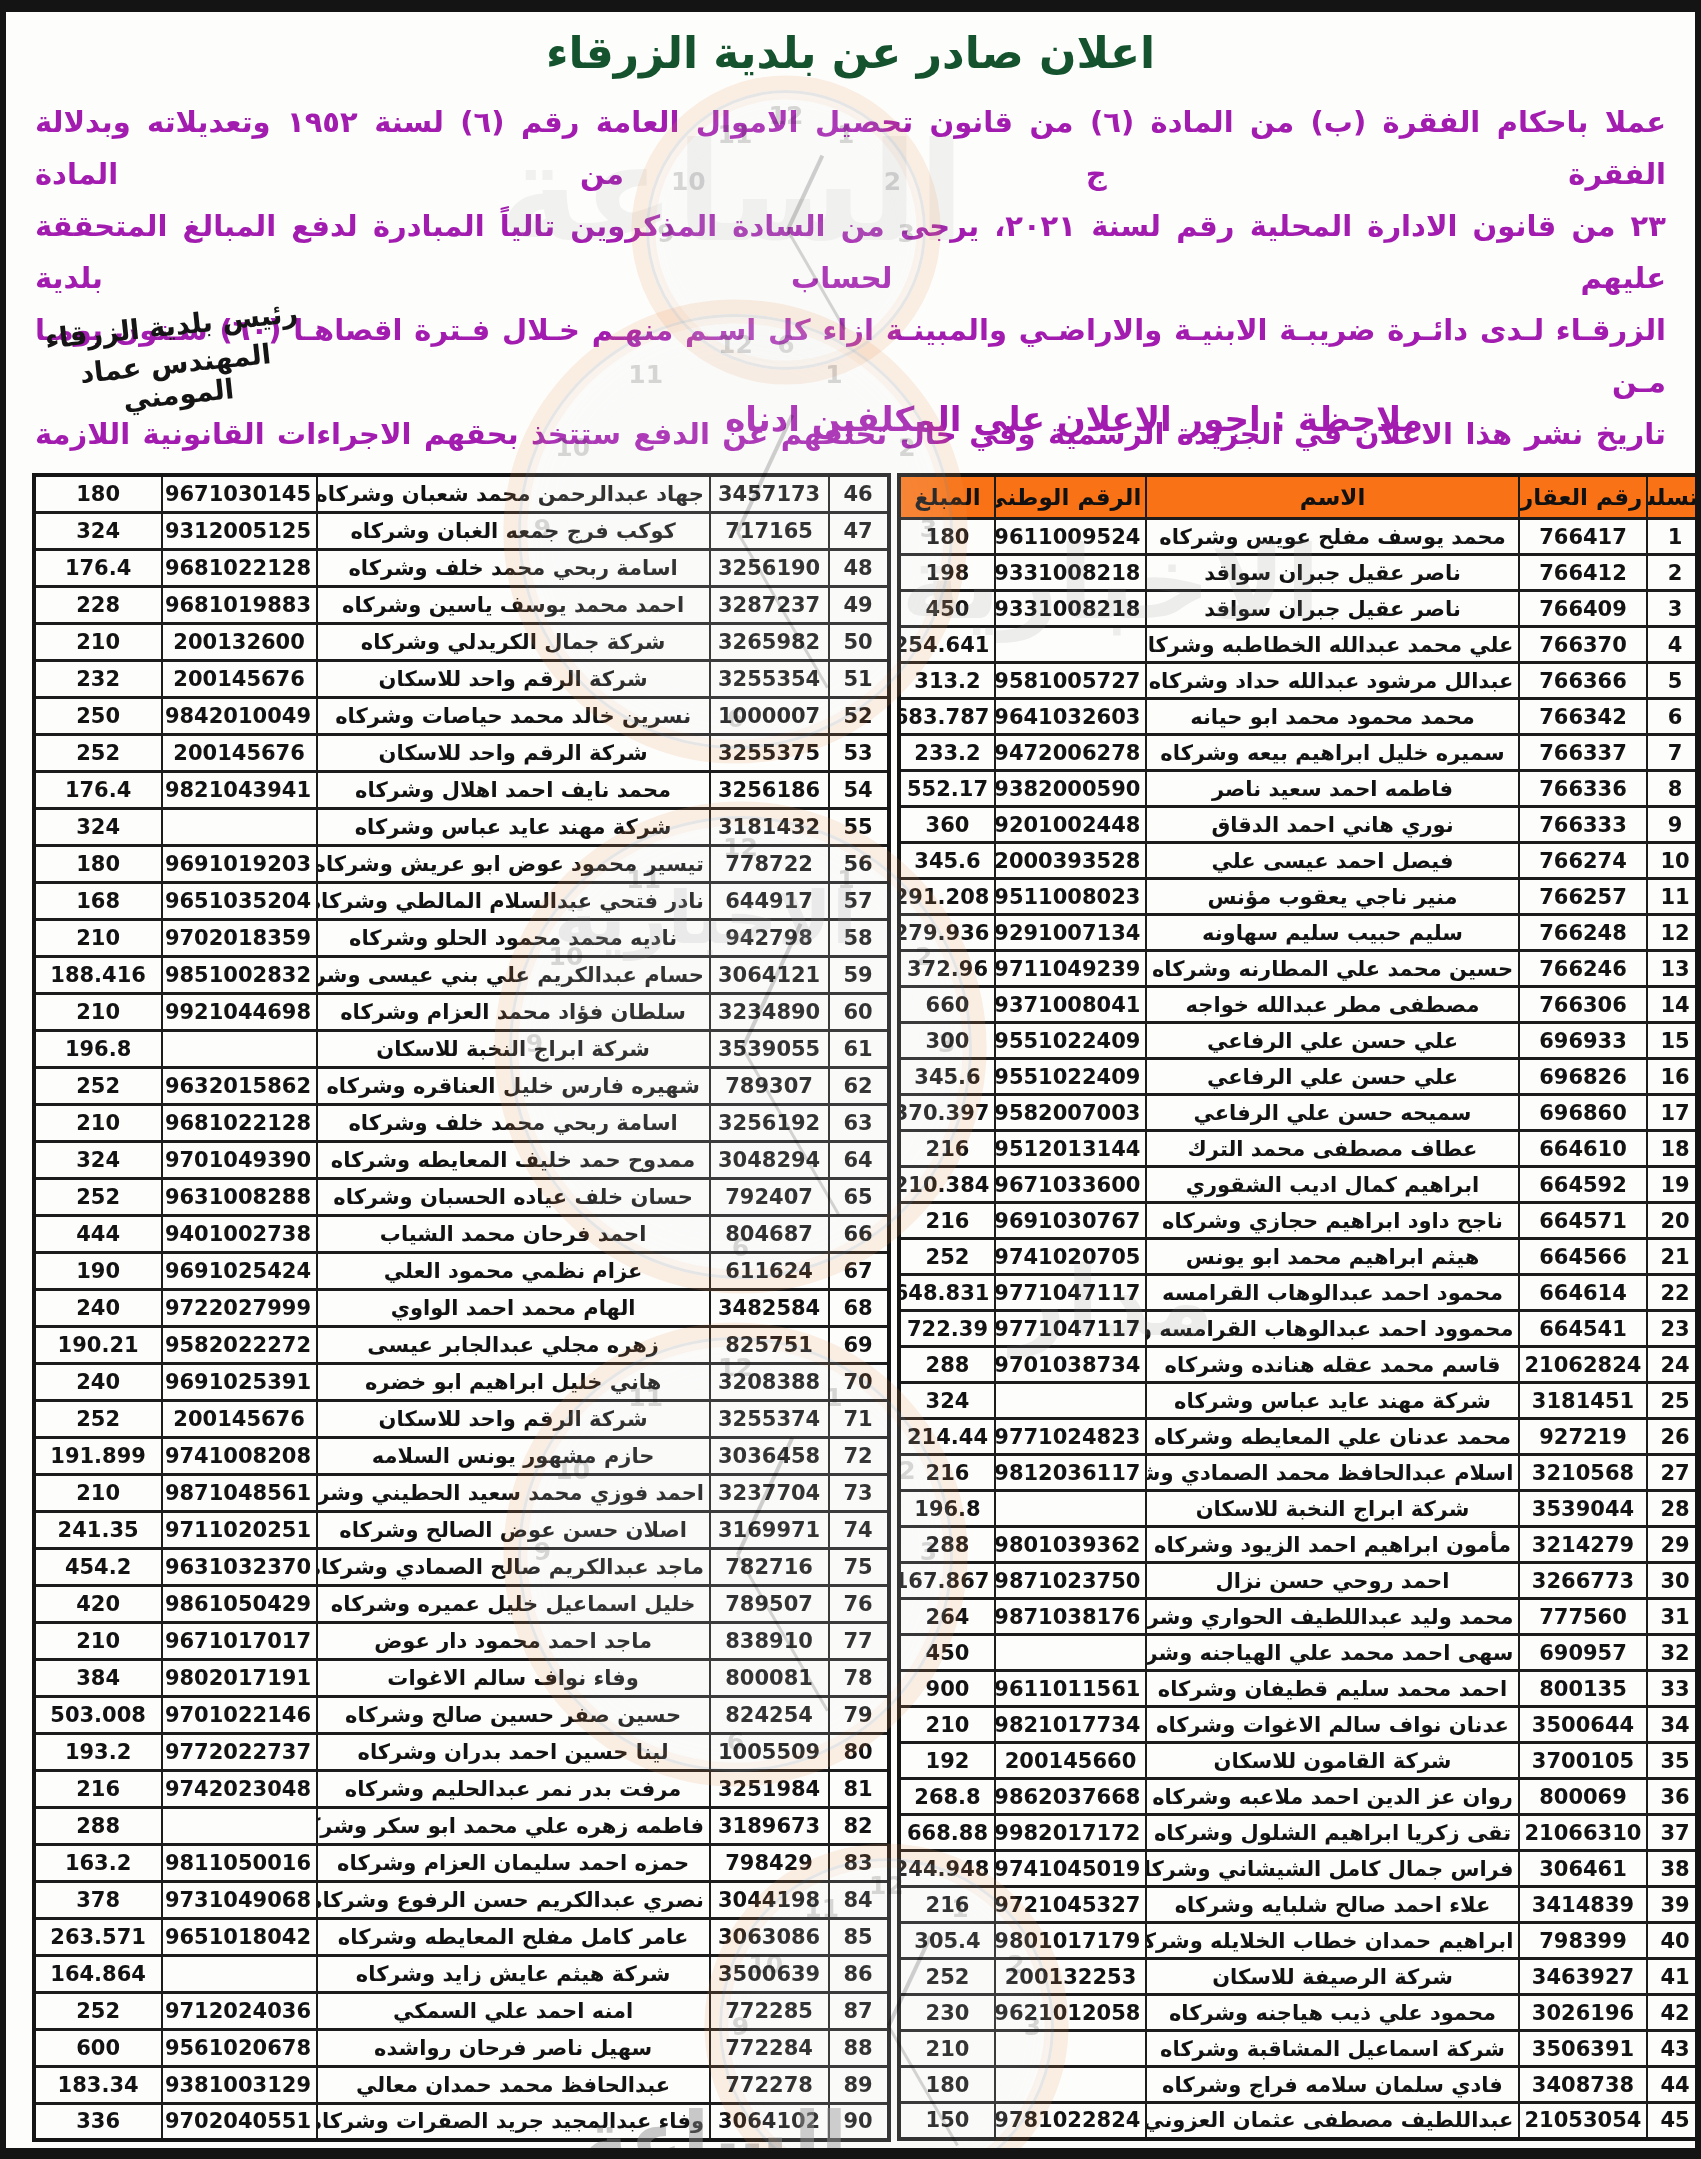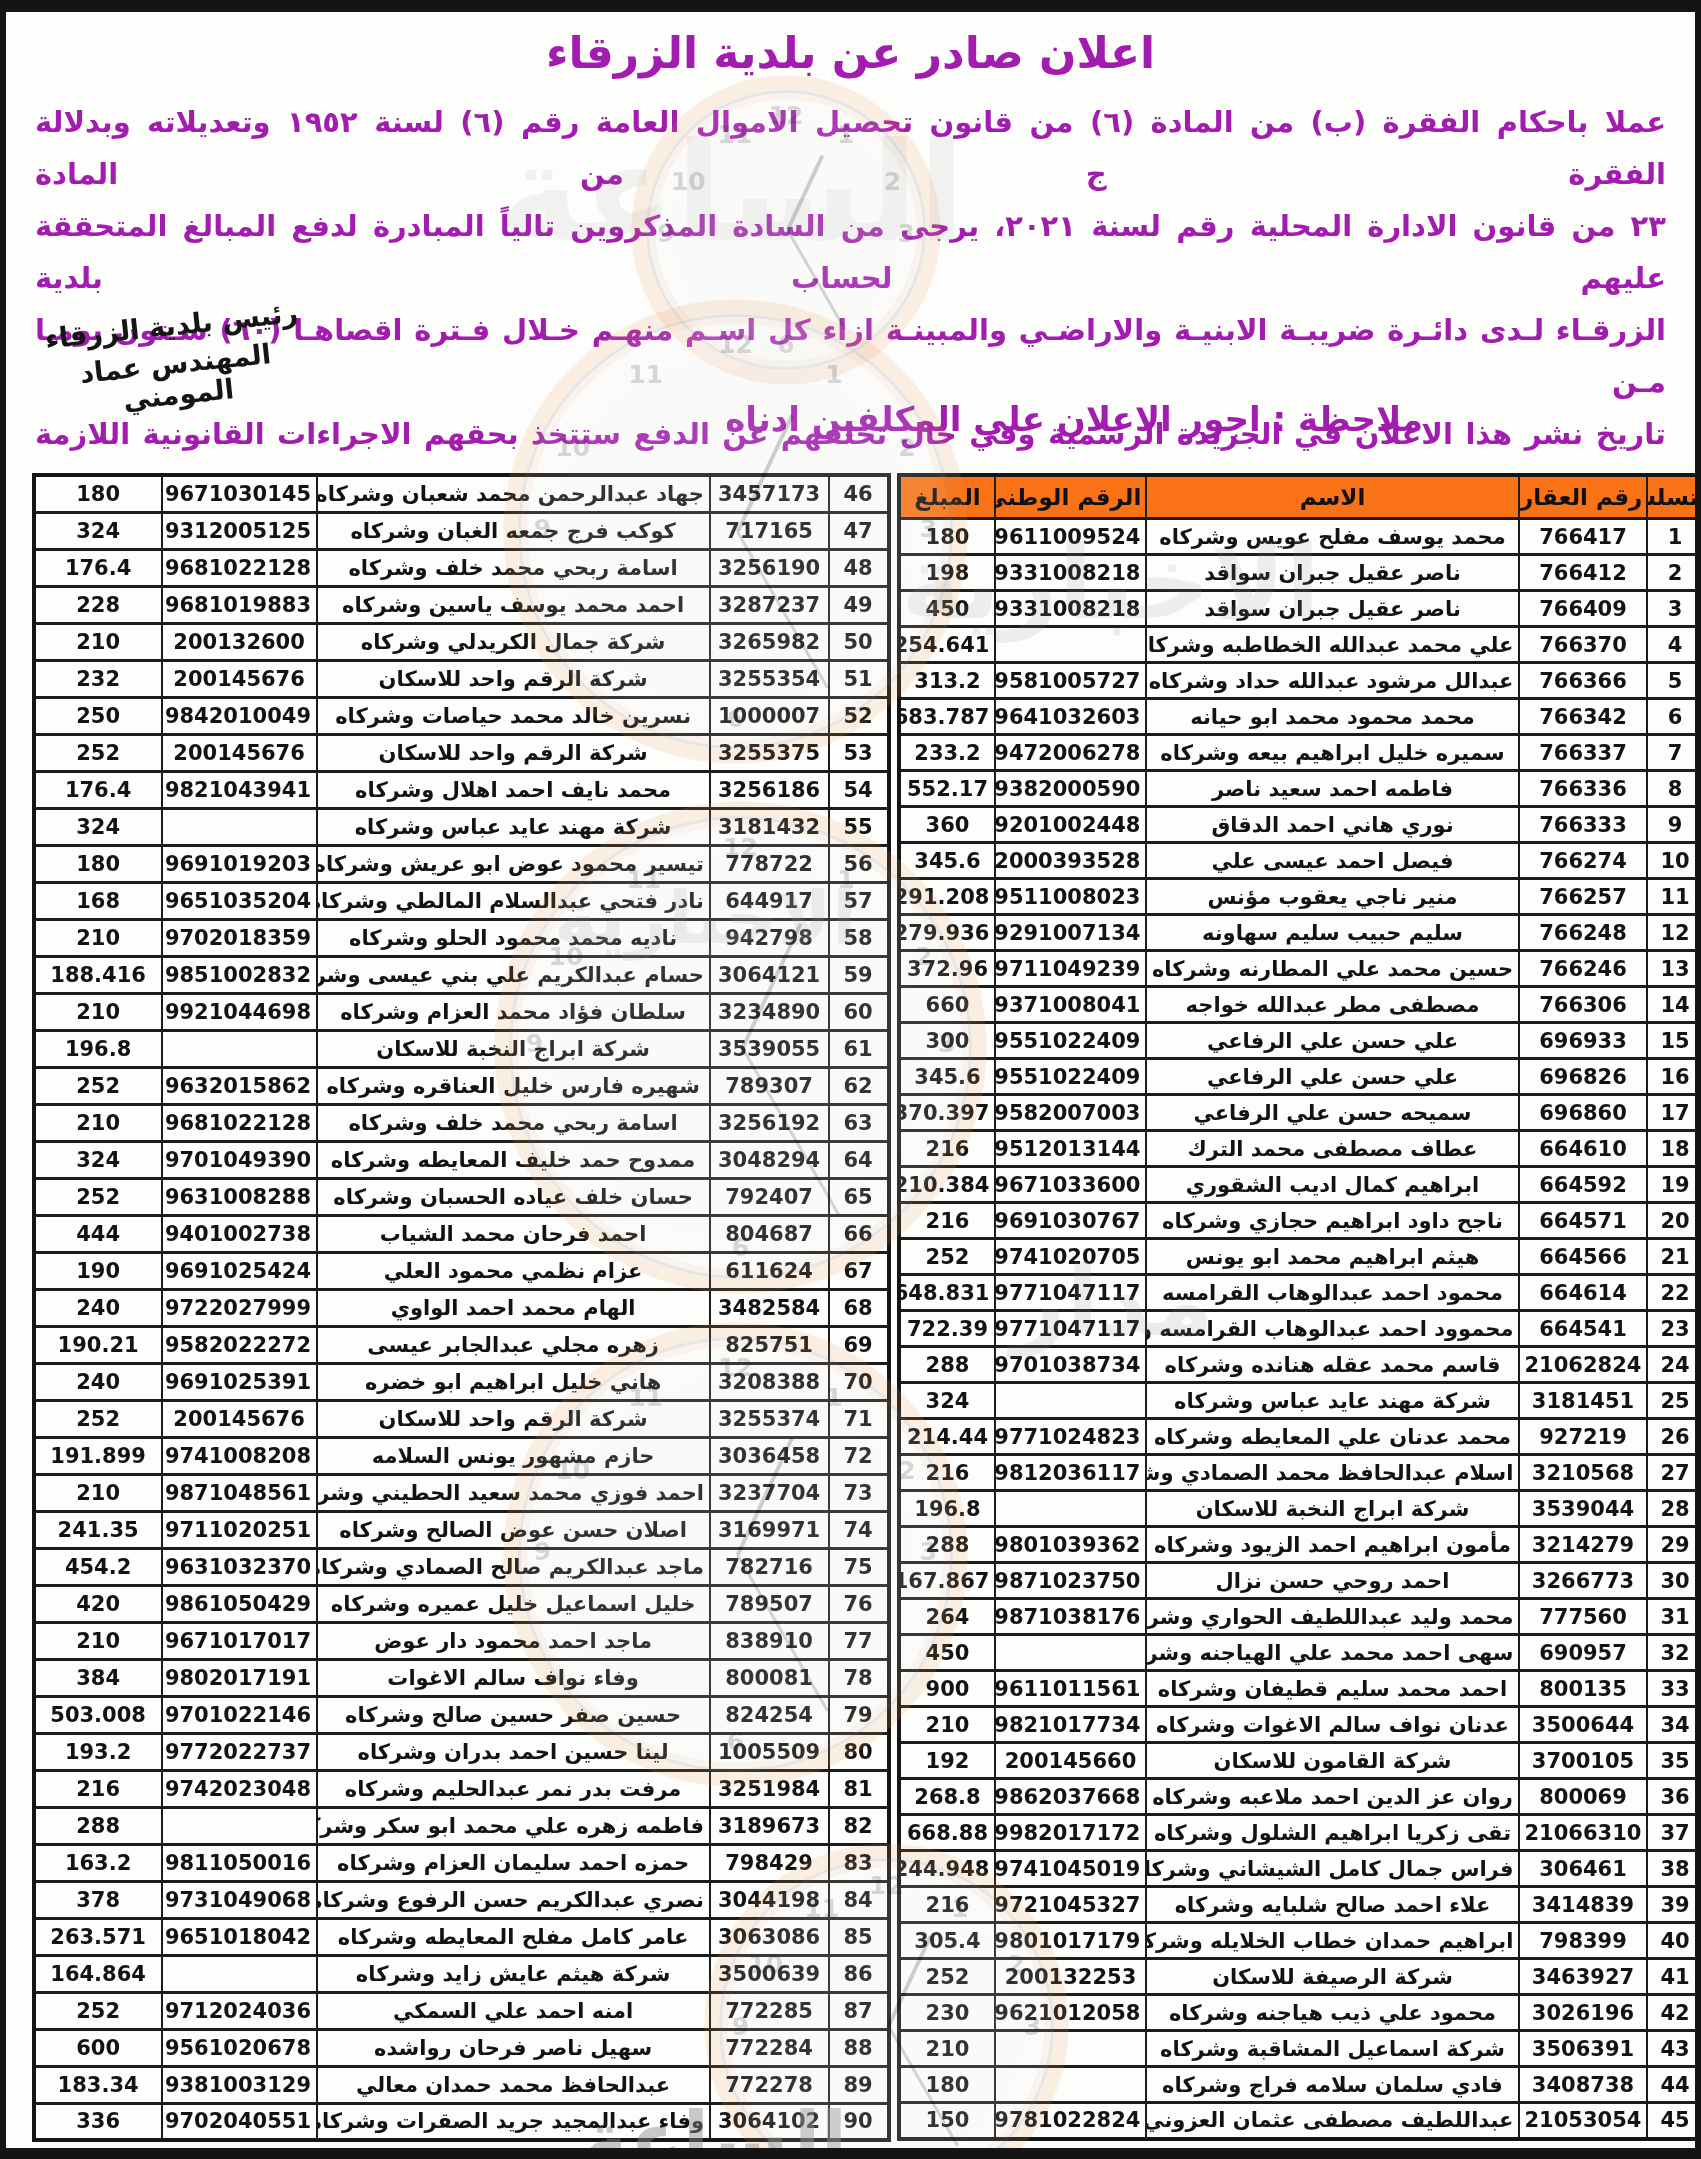--- a/index.html
+++ b/index.html
@@ -5,21 +5,21 @@
   html,body{margin:0;padding:0;background:#e8e8e8;}
   .page{
     position:relative; width:1701px; height:2159px; margin:0 auto;
     background:#fdfdfc; box-sizing:border-box; overflow:hidden;
     border-top:12px solid #141414; border-bottom:11px solid #141414;
     border-left:6.4px solid #141414; border-right:6.4px solid #141414;
     font-family:"DejaVu Sans", sans-serif;
   }
   .title{
     position:absolute; top:14.6px; left:0; right:0; text-align:center;
-    direction:rtl; font-size:44px; font-weight:bold; color:#a21caf;
+    direction:rtl; font-size:44px; font-weight:bold; color:#14532d;
     letter-spacing:-0.9px;
   }
   .para{position:absolute; top:84px; right:29px; left:29px; direction:rtl;}
   .para-line{
     font-size:29px; font-weight:bold; color:#a21caf; line-height:52px;
     text-align:justify; text-align-last:justify; white-space:normal;
   }
   .signature{
     position:absolute; left:18.3px; top:298px; width:302px; direction:rtl;
     text-align:center; transform:rotate(-6deg); color:#151515;

